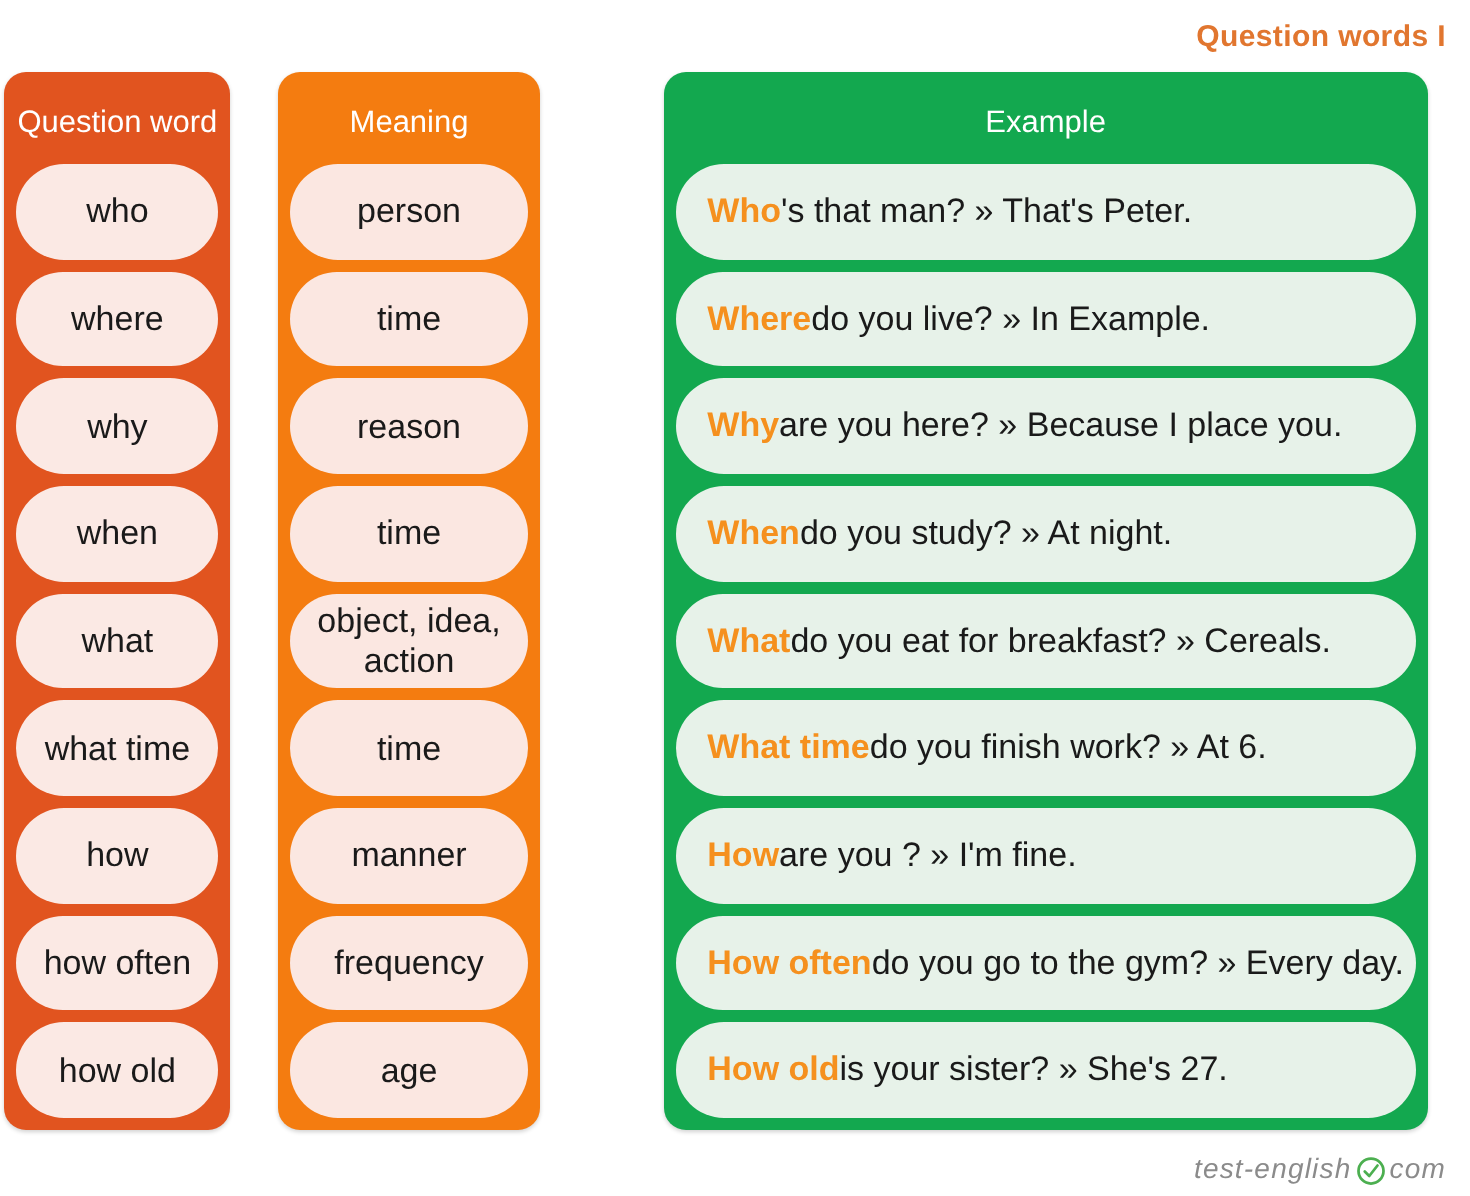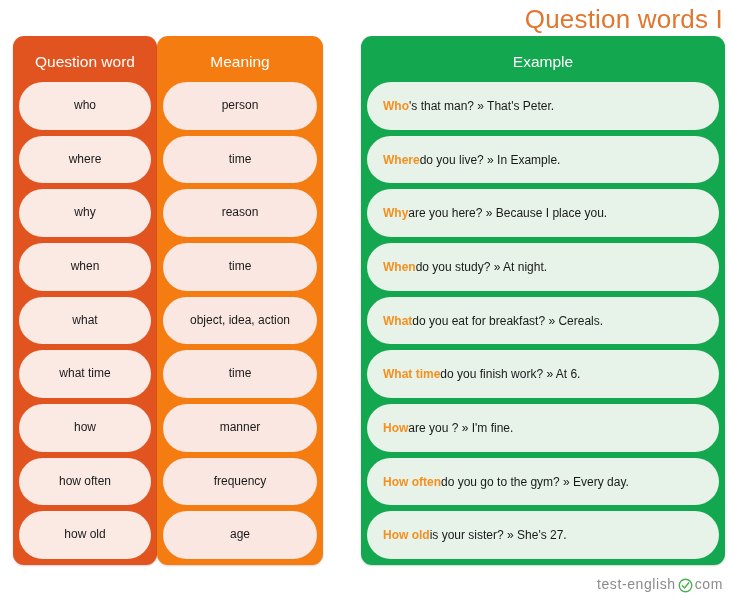--- a/index.html
+++ b/index.html
@@ -19,36 +19,36 @@
   
   .title-bar {
     position: absolute;
     top: 4px;
     left: 0;
     width: 723px;
     text-align: right;
     height: 30px;
   }
   .title-text {
-    font-size: 26px;
-    font-weight: normal;
+    font-size: 15px;
+    font-weight: bold;
     color: #e1762f;
     letter-spacing: 0.2px;
     line-height: 30px;
   }
 
   
   .table-wrap {
     position: absolute;
     top: 36px;
-    left: 13px;
+    left: 2px;
     width: 712px;
     height: 529px;
     display: flex;
-    gap: 0;
+    gap: 24px;
   }
 
   .col {
     border-radius: 11px;
     padding: 6px;
     box-sizing: border-box;
     display: flex;
     flex-direction: column;
     box-shadow: 0 1px 2px rgba(0,0,0,0.18);
   }
@@ -74,21 +74,21 @@
     flex-direction: column;
     gap: 6px;
     flex: 1 1 auto;
   }
   .cell {
     flex: 1 1 0;
     border-radius: 26px;
     display: flex;
     align-items: center;
     box-sizing: border-box;
-    font-size: 12px;
+    font-size: 17px;
     color: #1a1a1a;
   }
   .cell-word,
   .cell-meaning {
     background: #fbe9e4;
     justify-content: center;
     text-align: center;
     padding: 2px 8px;
     line-height: 1.12;
   }
@@ -110,20 +110,21 @@
   .footer {
     position: absolute;
     right: 12px;
     bottom: 6px;
     display: flex;
     align-items: center;
     gap: 2px;
     color: #8b8b8b;
     font-size: 14px;
     letter-spacing: 0.6px;
+    font-style: italic;
   }
   .footer-mark {
     width: 15px;
     height: 15px;
     display: inline-block;
     position: relative;
     top: 1px;
   }
 </style>
 </head>

